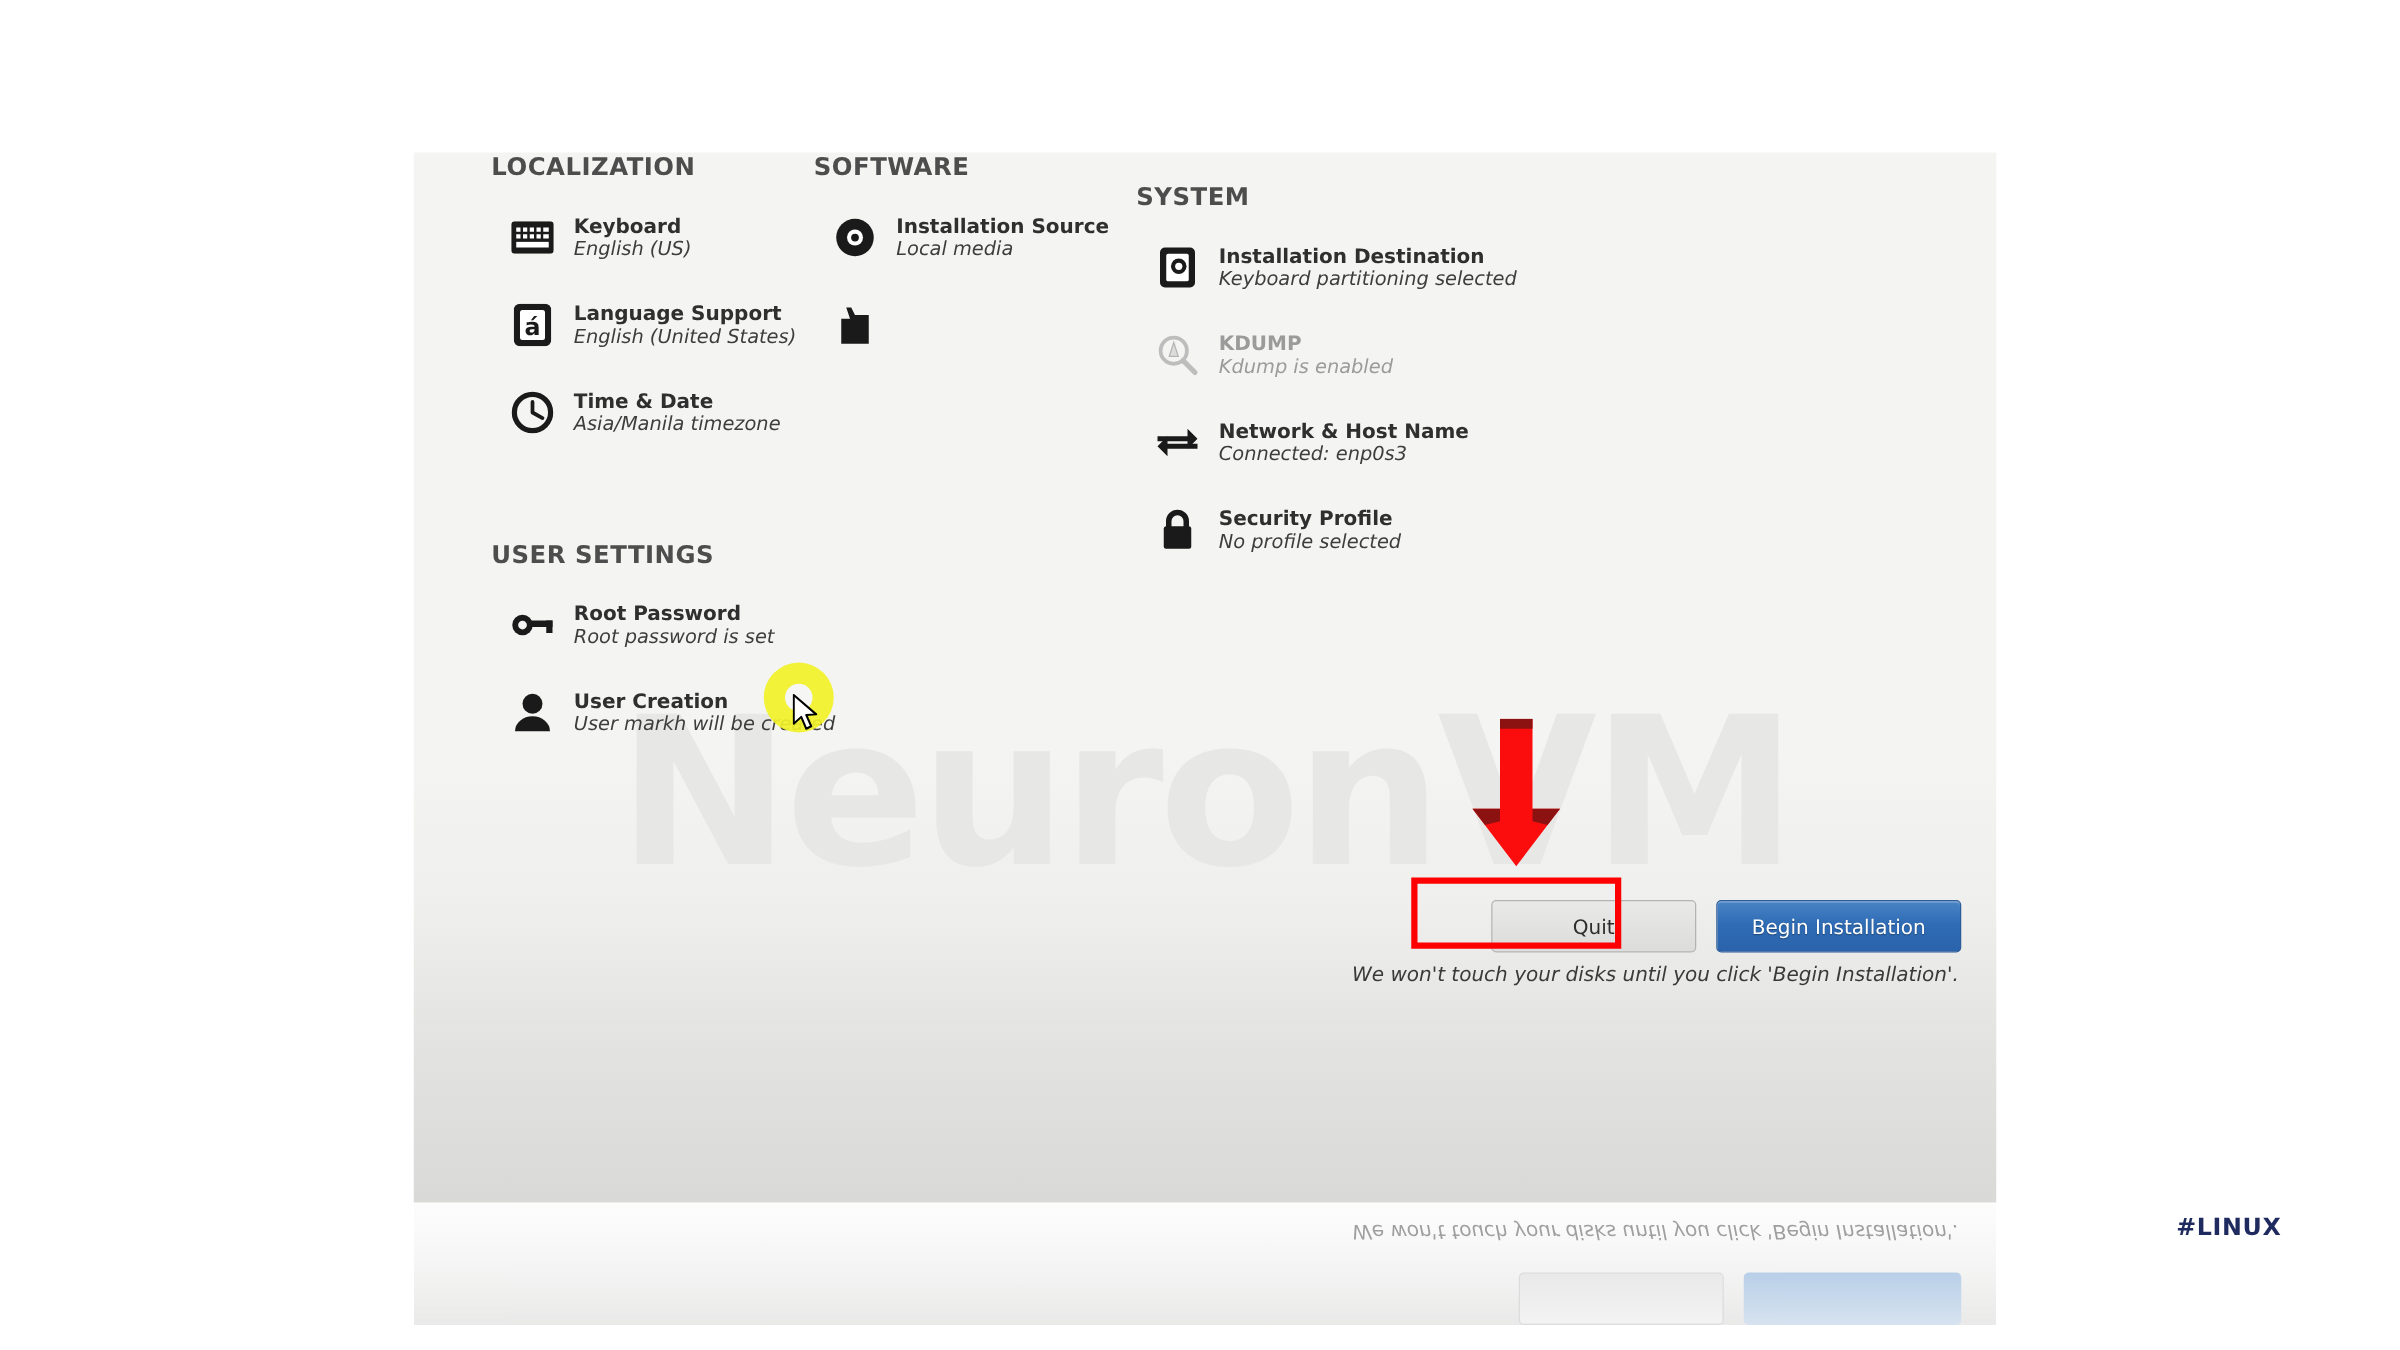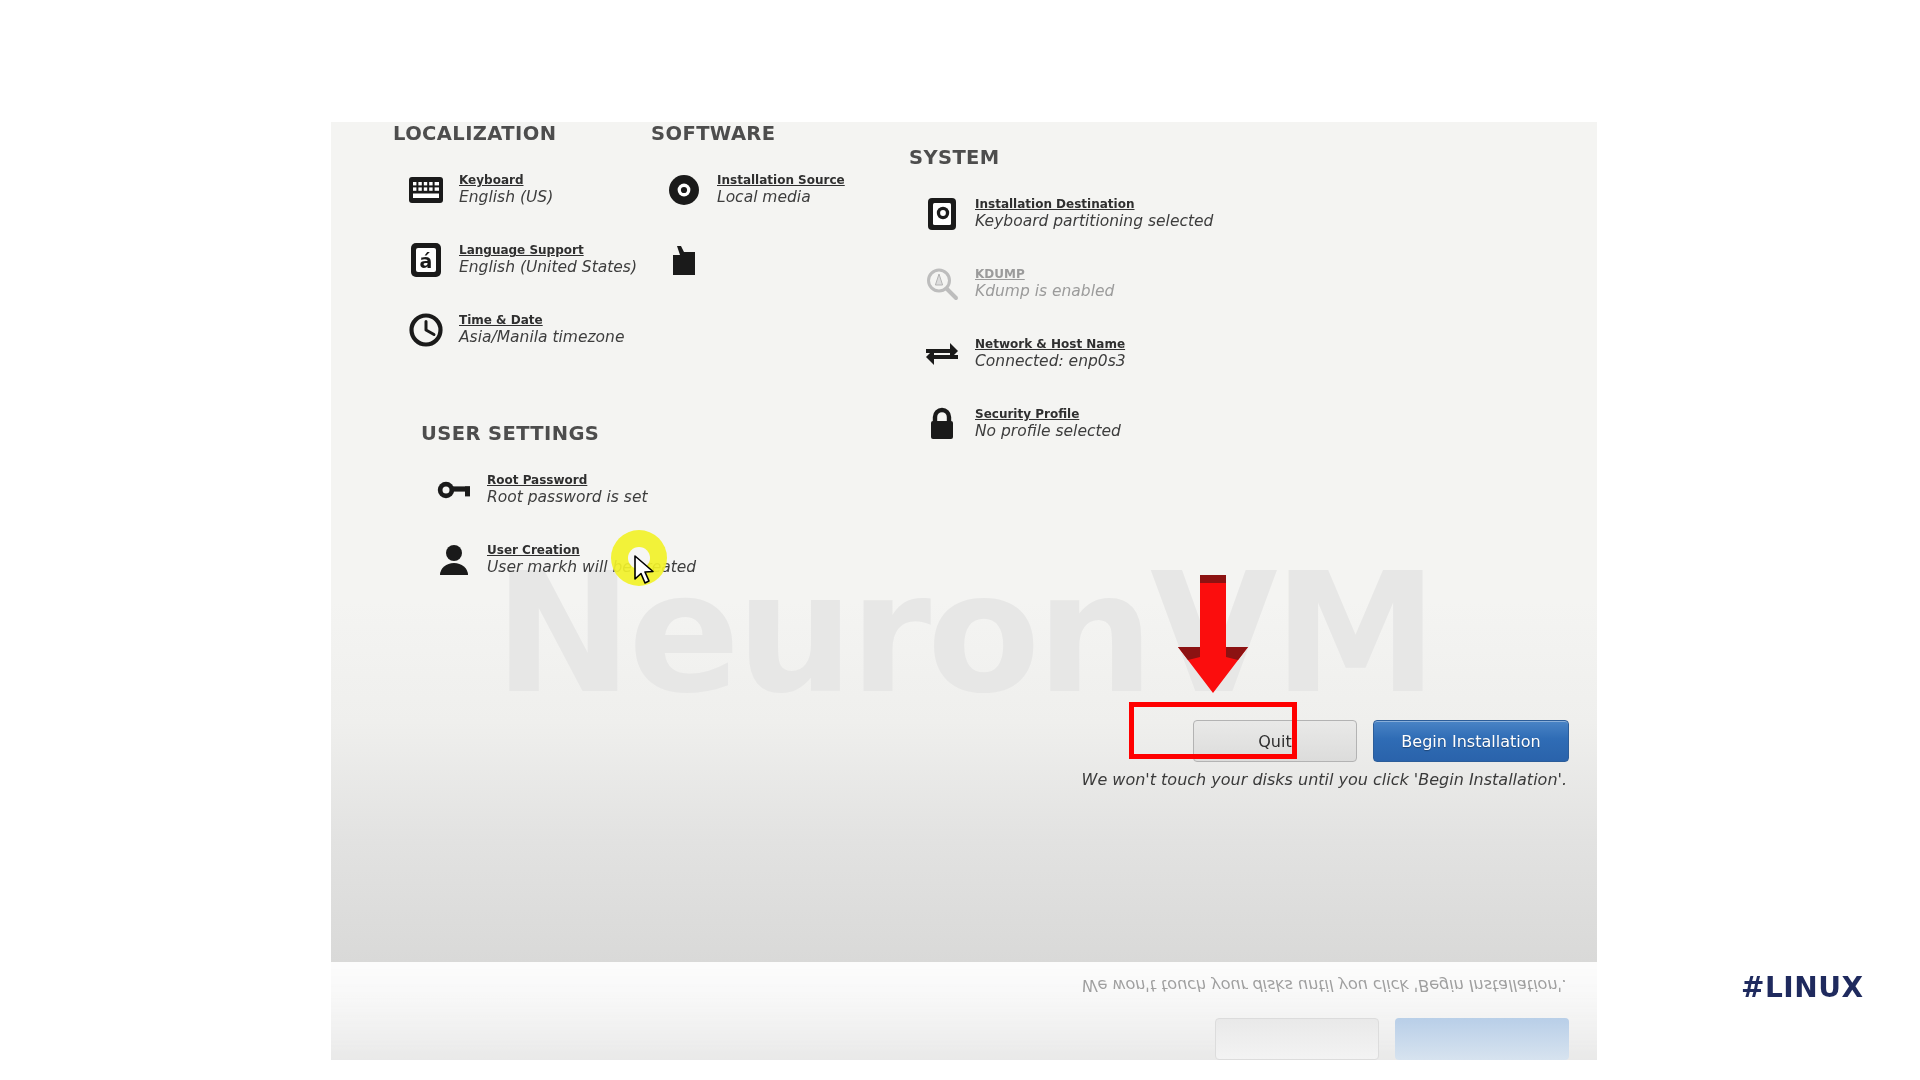--- a/index.html
+++ b/index.html
@@ -36,21 +36,21 @@
     user-select: none;
     white-space: nowrap;
     line-height: 1;
   }
 
   
   .col { position: absolute; }
   #col-local { left: 62px;  top: 0px;  width: 300px; }
   #col-soft  { left: 320px; top: 0px;  width: 300px; }
   #col-sys   { left: 578px; top: 0px;  width: 330px; margin-top: 24px; }
-  #col-user  { left: 62px;  top: 300px; width: 300px; margin-left: 28px; }
+  #col-user  { left: 62px;  top: 310px; width: 300px; }
 
   .section-title {
     font-size: 19.5px;
     font-weight: 600;
     letter-spacing: 0.4px;
     color: #4d4d4d;
     margin-bottom: 26px;
     white-space: nowrap;
   }
 
@@ -62,25 +62,24 @@
     padding-left: 14px;
     cursor: pointer;
   }
   .hub-ico {
     width: 38px; height: 38px;
     flex: 0 0 38px;
     display: flex; align-items: center; justify-content: center;
   }
   .hub-txt { line-height: 1.12; }
   .hub-title {
-    font-size: 12px;
+    font-size: 16px;
     font-weight: 700;
     color: #2f2f2f;
     white-space: nowrap;
-    text-decoration: underline;
   }
   .hub-sub {
     font-size: 15.5px;
     font-style: italic;
     color: #3d3d3d;
     white-space: nowrap;
     margin-top: 1px;
   }
   .hub-item.disabled .hub-title { color: #9b9b9b; }
   .hub-item.disabled .hub-sub   { color: #9b9b9b; }
@@ -215,21 +214,21 @@
     width: 174px; height: 42px;
     border-radius: 4px;
     background: linear-gradient(to top, #cfe0f2, #9fbfe3);
     opacity: .7;
   }
 
   
   #linux-tag {
     position: absolute;
     left: 1741px; top: 971px;
-    font-size: 28px;
+    font-size: 19px;
     font-weight: 600;
     letter-spacing: 0.5px;
     color: #1f2a5e;
     white-space: nowrap;
   }
 </style>
 </head>
 <body>
 
 <div id="root">

